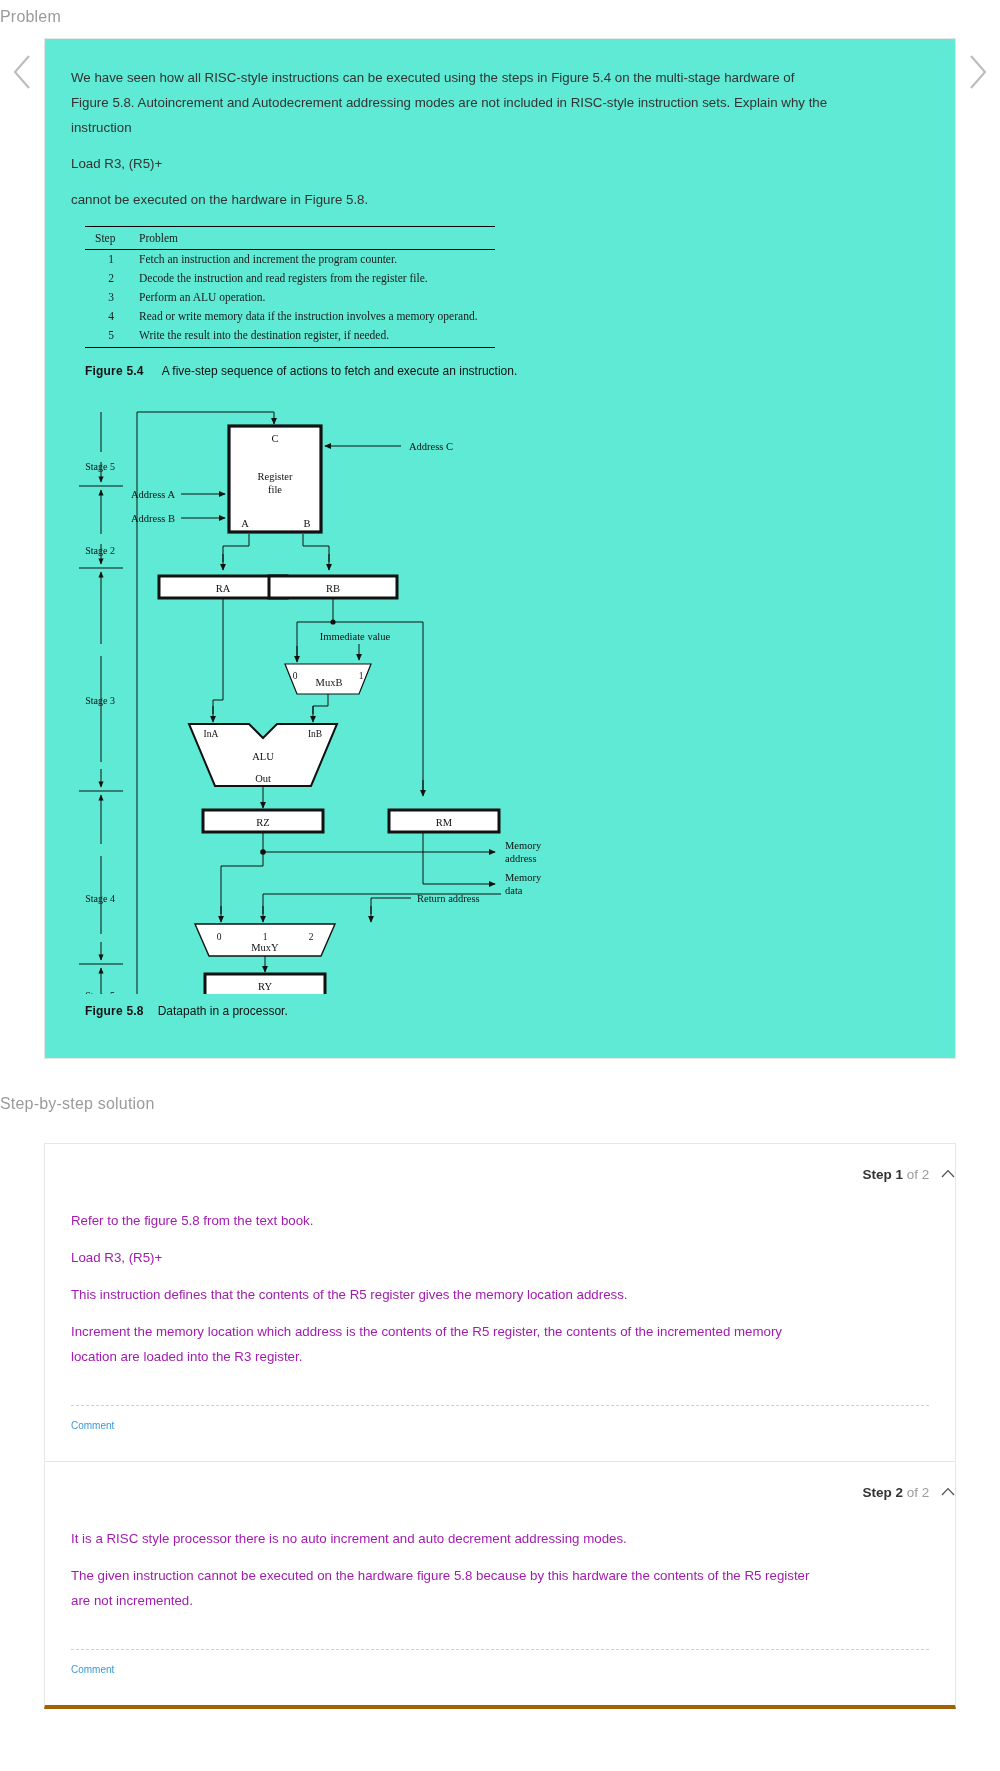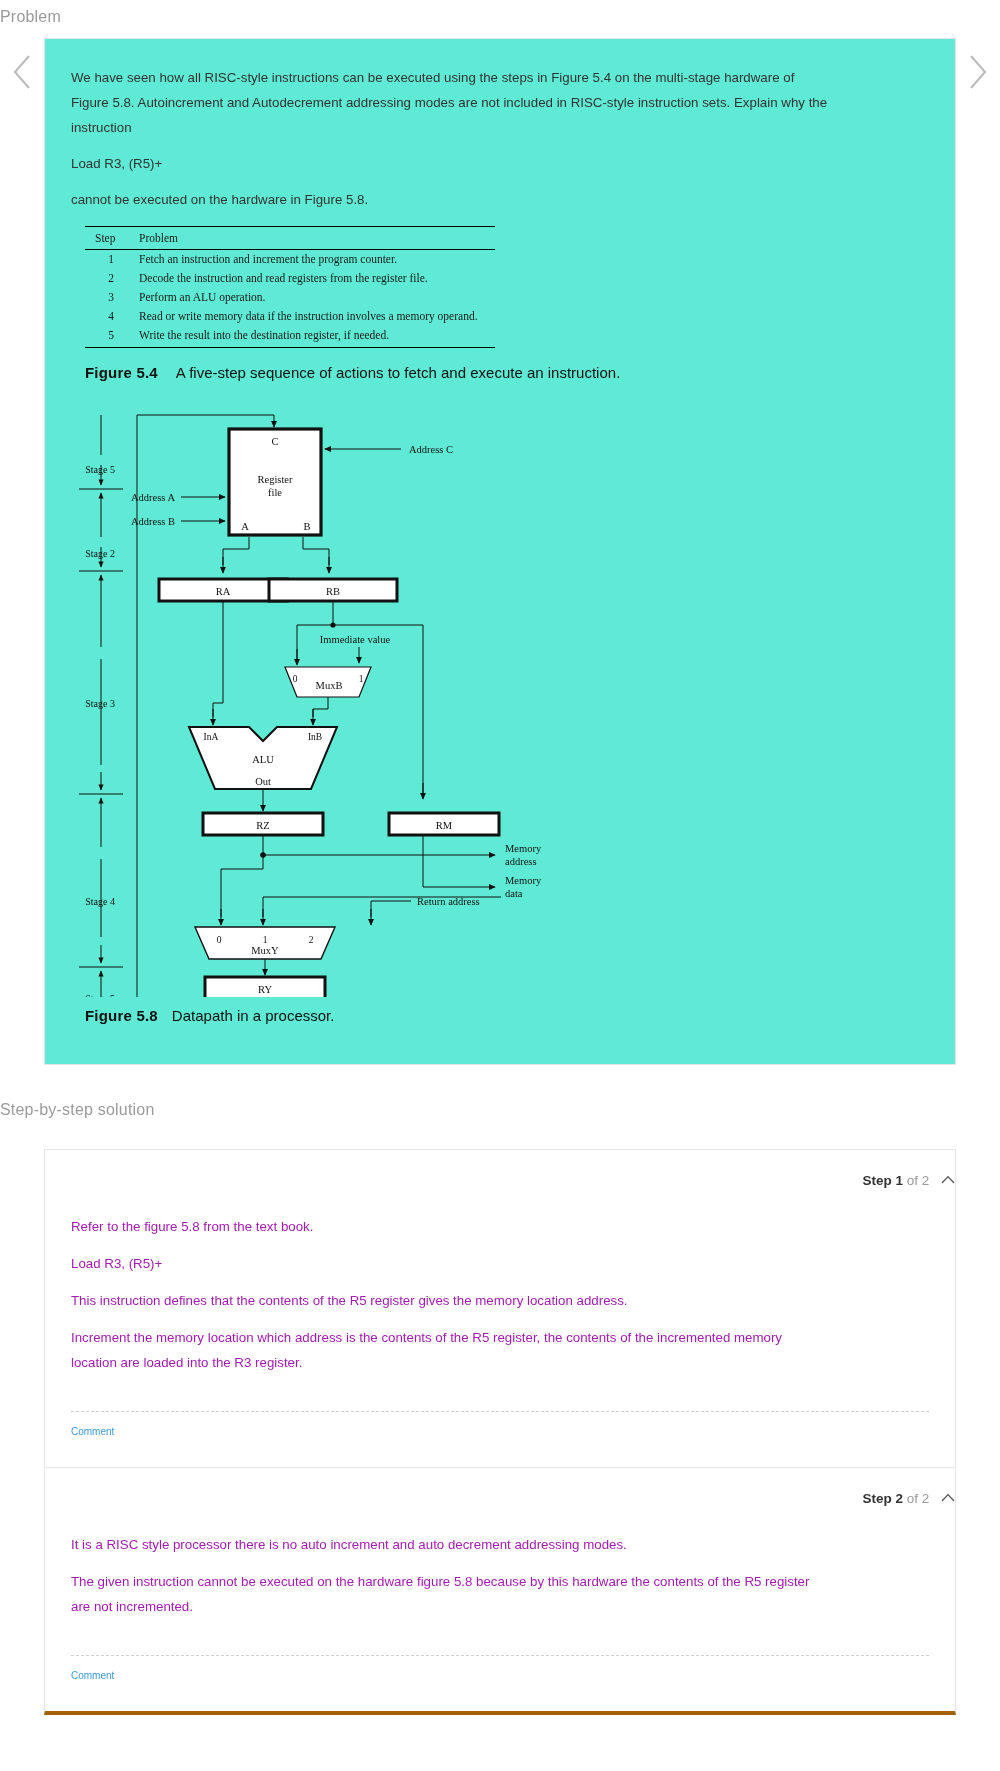--- a/index.html
+++ b/index.html
@@ -66,21 +66,21 @@
     font-size: 11.5px;
   }
   table.steps thead th { border-top: 1.2px solid #000; border-bottom: 1.1px solid #000; padding: 5px 0 5px 0; }
   table.steps tbody tr:last-child td { border-bottom: 1.2px solid #000; padding-bottom: 6px; }
   table.steps .c-step { width: 46px; text-align: center; padding-left: 6px; }
   table.steps .h-step { width: 46px; text-align: left; padding-left: 10px; }
   table.steps .c-action { padding-left: 8px; }
 
   .fig-caption {
     font-family: "Liberation Sans", sans-serif;
-    font-size: 15px;
+    font-size: 12px;
     color: #111;
     margin: 16px 0 0 14px;
   }
   .fig-caption .fignum { font-weight: bold; letter-spacing: .2px; }
   .fig-caption .figtext { margin-left: 18px; }
 
   
   .fig58-wrap { position: relative; margin: 16px 0 0 0; }
   .fig58-caption { margin: 6px 0 22px 14px; }
   .fig58-caption .figtext { margin-left: 14px; }

